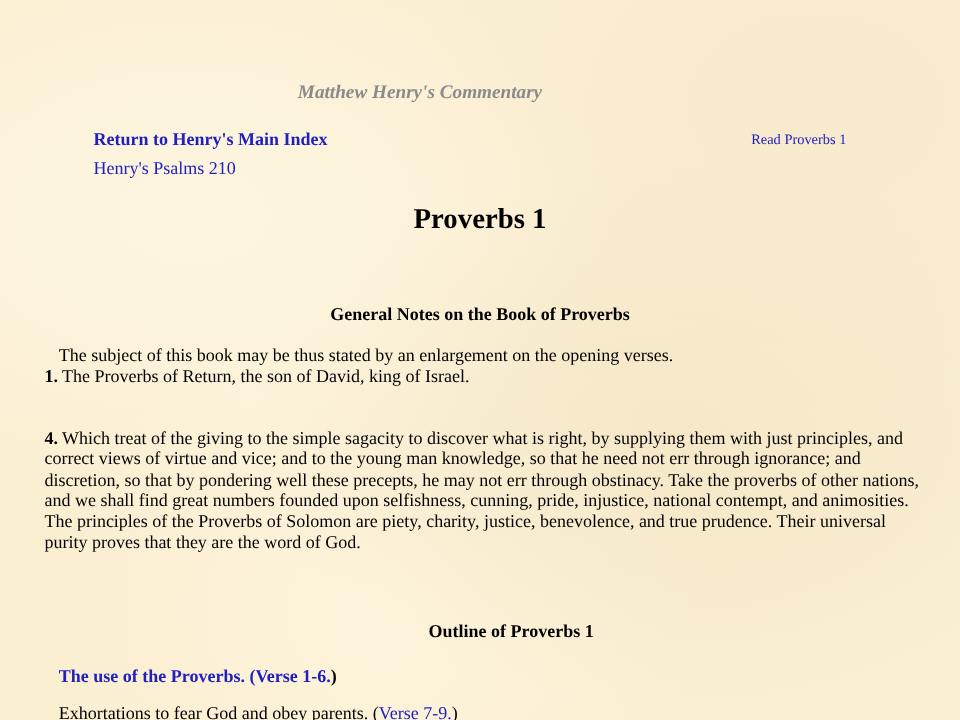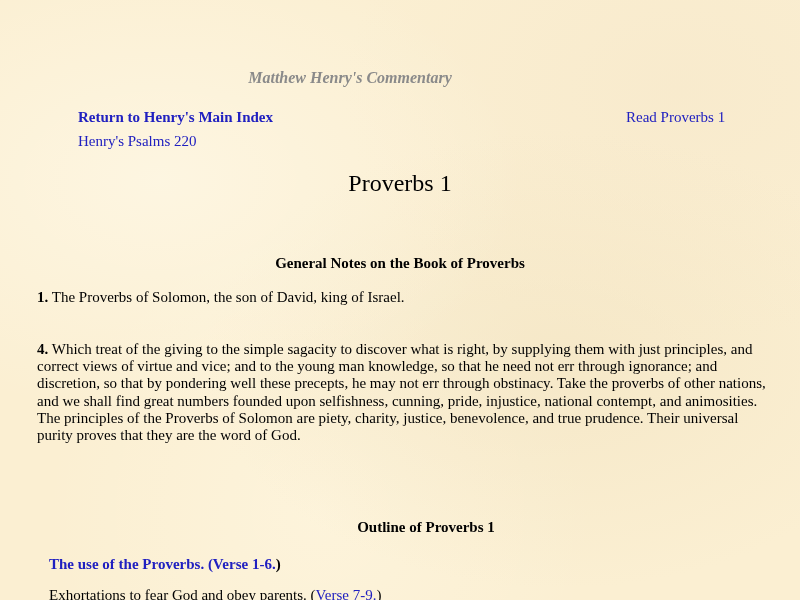--- a/index.html
+++ b/index.html
@@ -17,24 +17,24 @@
     position: relative;
   }
   a { color: #2020c0; text-decoration: none; }
   .site-title {
     position: absolute; top: 69px; left: 0; width: 700px;
     text-align: center; font-style: italic; font-weight: bold;
     color: #8a8a8a; font-size: 16px;
   }
   .nav-left-1 { position: absolute; top: 109px; left: 78px; font-size: 15px; font-weight: bold; }
   .nav-left-2 { position: absolute; top: 133px; left: 78px; font-size: 15px; }
-  .nav-right  { position: absolute; top: 109px; left: 626px; font-size: 15px; }
+  .nav-right  { position: absolute; top: 109px; left: 626px; font-size: 12px; }
   .page-title {
     position: absolute; top: 170px; left: 0; width: 800px; text-align: center;
-    font-weight: normal; font-size: 24px; margin: 0;
+    font-weight: bold; font-size: 24px; margin: 0;
   }
   .section-heading {
     position: absolute; left: 0; width: 800px; text-align: center;
     font-weight: bold; font-size: 15px; margin: 0;
   }
   .gn-heading { top: 255px; }
   .outline-heading { top: 519px; margin-left: 26px; }
   .body-text {
     position: absolute; top: 289px; left: 37px; width: 730px;
     font-size: 15px; line-height: 17.3px;
@@ -44,29 +44,30 @@
   .outline-item { position: absolute; left: 49px; font-size: 15px; }
   .oi-1 { top: 556px; font-weight: bold; }
   .oi-2 { top: 587px; }
 </style>
 </head>
 <body>
 
 <div class="site-title">Matthew Henry's Commentary</div>
 
 <a class="nav-left-1" href="#">Return to Henry's Main Index</a>
-<a class="nav-left-2" href="#">Henry's Psalms 220</a>
+<a class="nav-left-2" href="#">Henry's Psalms 210</a>
 <a class="nav-right" href="#">Read Proverbs 1</a>
 
 <h1 class="page-title">Proverbs 1</h1>
 
 <h3 class="section-heading gn-heading">General Notes on the Book of Proverbs</h3>
 
 <div class="body-text">
-  <span><b>1.</b><span> The Proverbs of Solomon, the son of David, king of Israel.</span></span><br>
+  <span class="intro">The subject of this book may be thus stated by an enlargement on the opening verses.</span>
+  <span><b>1.</b><span> The Proverbs of Return, the son of David, king of Israel.</span></span><br>
   <br>
   <br>
   <span><b>4.</b><span> Which treat of the giving to the simple sagacity to discover what is right, by supplying them with just principles, and correct views of virtue and vice; and to the young man knowledge, so that he need not err through ignorance; and discretion, so that by pondering well these precepts, he may not err through obstinacy. Take the proverbs of other nations, and we shall find great numbers founded upon selfishness, cunning, pride, injustice, national contempt, and animosities. The principles of the Proverbs of Solomon are piety, charity, justice, benevolence, and true prudence. Their universal purity proves that they are the word of God.</span></span>
 </div>
 
 <h3 class="section-heading outline-heading">Outline of Proverbs 1</h3>
 
 <div class="outline-item oi-1">
   <a href="#">The use of the Proverbs. (Verse 1-6.</a><span>)</span>
 </div>

